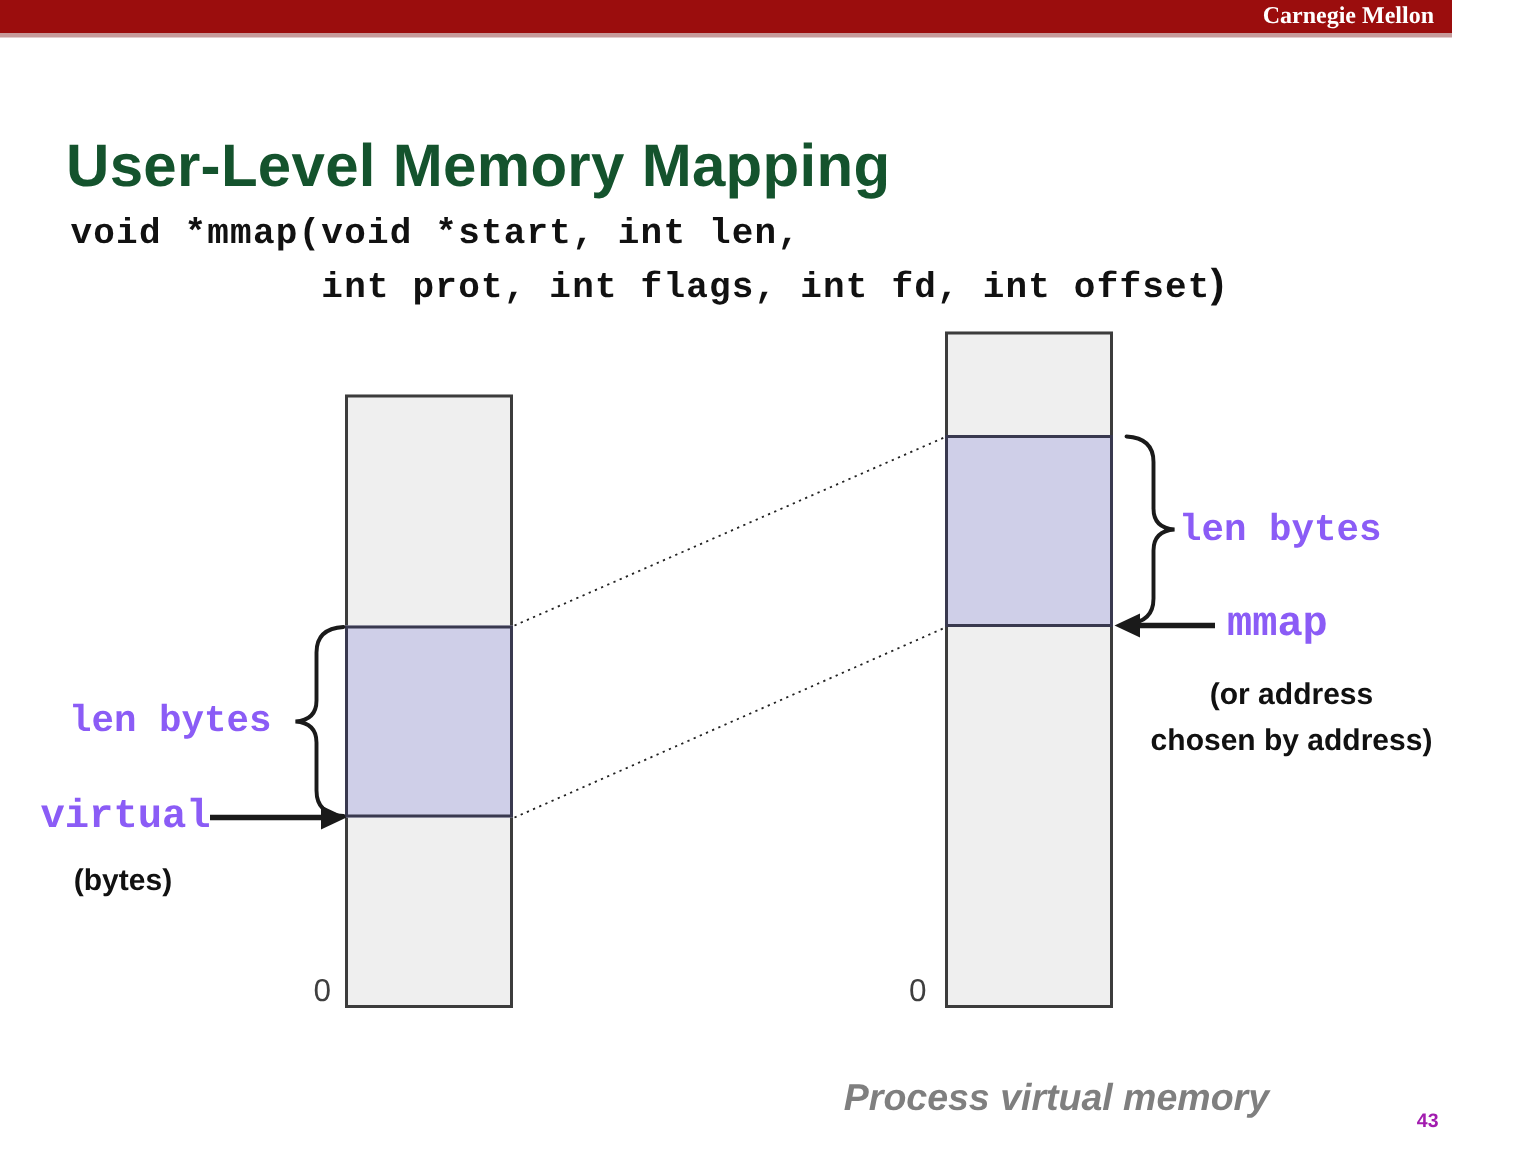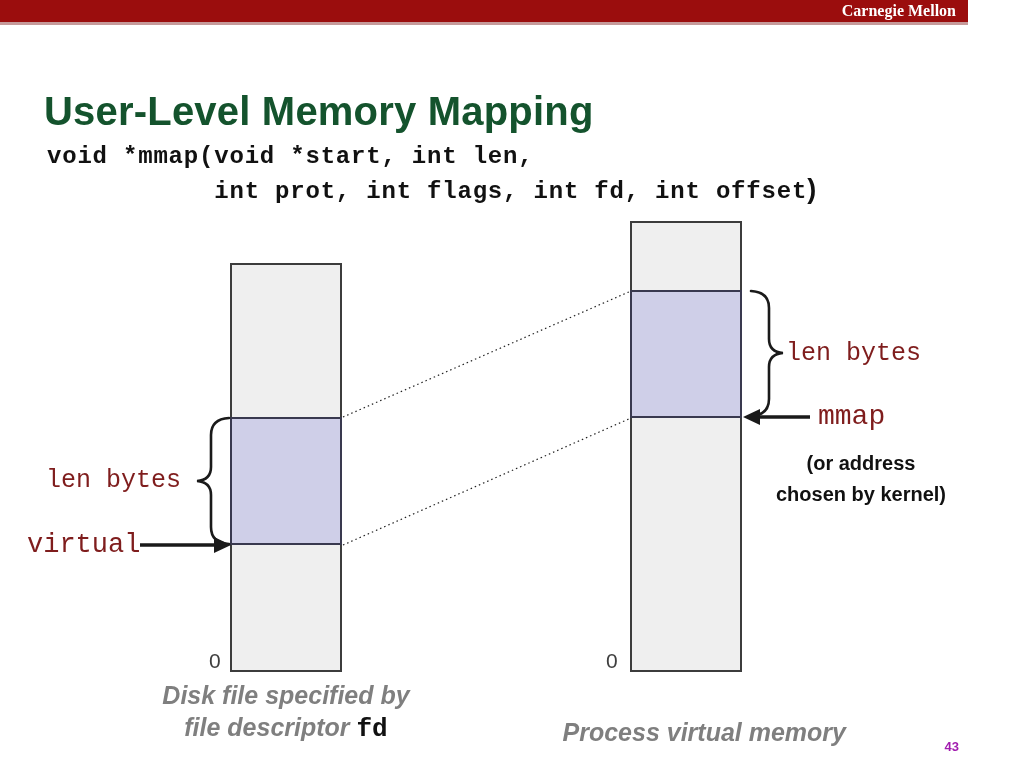--- a/index.html
+++ b/index.html
@@ -29,21 +29,21 @@
   .col-left{left:230px;top:263px;width:112px;height:409px;}
   .col-right{left:630px;top:221px;width:112px;height:451px;}
   .mapped{position:absolute;background:#cfcfe8;border:2px solid #39394f;box-sizing:border-box;}
   .mapped-left{left:230px;top:417px;width:112px;height:128px;}
   .mapped-right{left:630px;top:290px;width:112px;height:128px;}
 
   .overlay{position:absolute;left:0;top:0;width:1024px;height:768px;pointer-events:none;}
 
   
   .mono-label{position:absolute;font-family:"Liberation Mono","DejaVu Sans Mono",monospace;
-              font-weight:400;color:#7f1d1d;white-space:nowrap;}
+              font-weight:700;color:#8b5cf6;white-space:nowrap;}
   .len-left{left:46px;top:466px;font-size:25px;}
   .offset{left:27px;top:530px;font-size:27px;}
   .len-right{left:786px;top:339px;font-size:25px;}
   .start{left:818px;top:401px;font-size:28px;}
   .note{position:absolute;font-weight:700;font-size:20px;color:#111111;text-align:center;line-height:31px;margin-top:10px;}
   .bytes-note{left:12px;top:562px;width:140px;}
   .start-note{left:752px;top:438px;width:218px;}
 
   .zero{position:absolute;font-size:21px;color:#3f3f3f;font-weight:400;}
   .zero-left{left:209px;top:649px;}
@@ -88,29 +88,26 @@
 
     <line x1="140" y1="545" x2="218" y2="545" stroke="#1a1a1a" stroke-width="3.6"></line>
     <polygon points="231,545 214,537 214,553" fill="#1a1a1a"></polygon>
 
     <line x1="810" y1="417" x2="756" y2="417" stroke="#1a1a1a" stroke-width="3.6"></line>
     <polygon points="743,417 760,409 760,425" fill="#1a1a1a"></polygon>
   </svg>
 
   <div class="mono-label len-left">len bytes</div>
   <div class="mono-label offset">virtual</div>
+  <div class="note bytes-note">(bytes)</div>
 
   <div class="mono-label len-right">len bytes</div>
   <div class="mono-label start">mmap</div>
-  <div class="note start-note"><span>(or address</span><br><span>chosen by kernel)</span></div>
+  <div class="note start-note"><span>(or address</span><br><span>chosen by address)</span></div>
 
   <div class="zero zero-left">0</div>
   <div class="zero zero-right">0</div>
 
-  <div class="caption caption-left">
-    <span>Disk file specified by</span><br>
-    <span>file descriptor </span><span class="code-inline">fd</span>
-  </div>
   <div class="caption caption-right">Process virtual memory</div>
 
   <div class="page-number">43</div>
 
 </div>
 
 </body></html>

